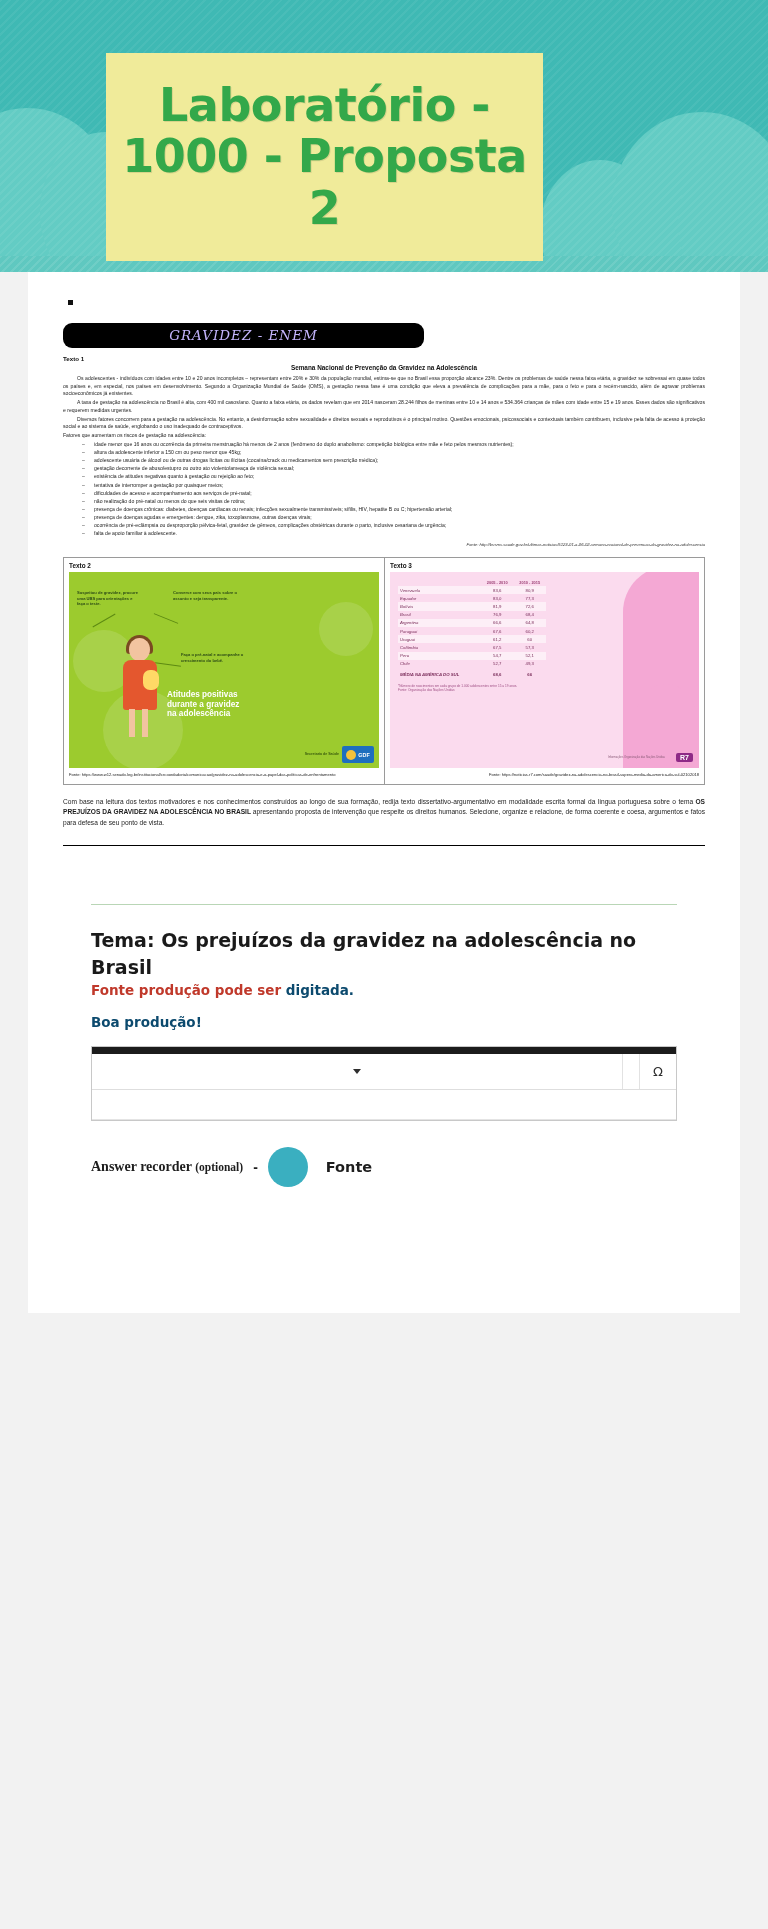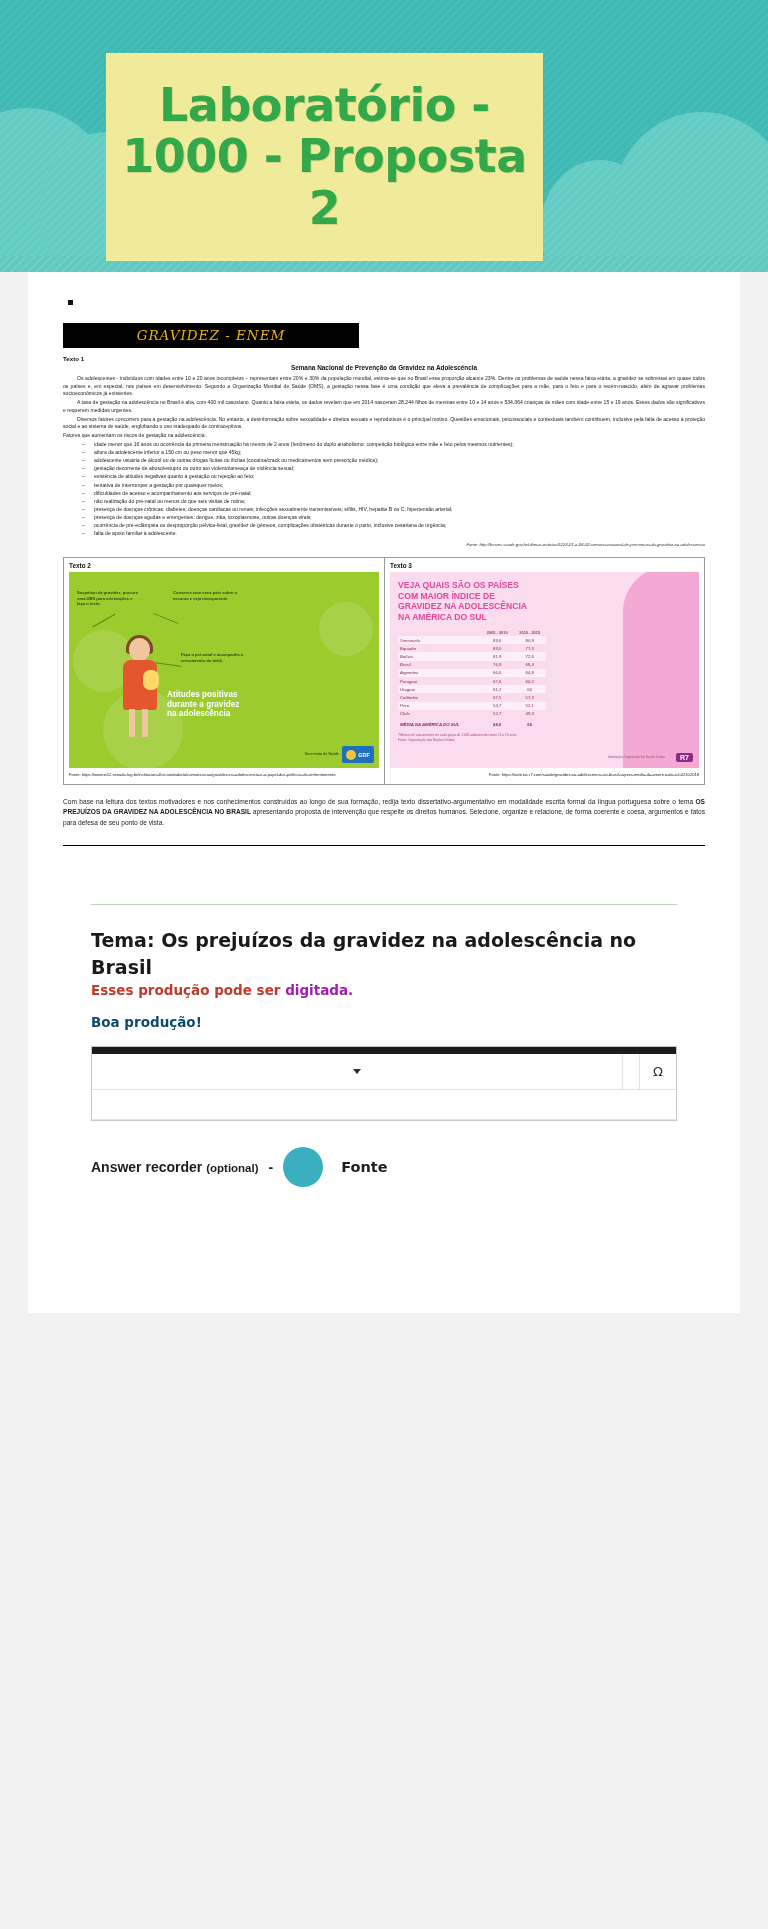--- a/index.html
+++ b/index.html
@@ -100,29 +100,30 @@
     padding-top: 20px;
     color: #1a1a1a;
   }
   .scan-bullet {
     width: 5px; height: 5px;
     background: #111;
     margin: 8px 0 18px 8px;
   }
   .scan-banner {
     background: #000;
-    color: #eab308;
+    color: #c4b5fd;
     text-align: center;
     font-family: "DejaVu Serif", serif;
     font-style: italic;
     font-size: 13.5px;
     letter-spacing: 1px;
     padding: 4px 0 5px 0;
-    width: 296px;
+    width: 361px;
     margin-left: 3px;
+    border-radius: 9px;
   }
   .scan-label {
     font-size: 6.2px;
     font-weight: 700;
     margin: 7px 0 2px 3px;
     color: #111;
   }
   .scan-subtitle {
     font-size: 6.4px;
     font-weight: 700;
@@ -412,21 +413,21 @@
     color: #1a1a1a;
   }
   .assign-line {
     font-family: "DejaVu Sans", sans-serif;
     font-size: 13.5px;
     font-weight: 700;
     line-height: 1.45;
     margin-bottom: 13px;
   }
   .ln-red   { color: #c0392b; }
-  .ln-amber { color: #a21caf; }
+  .ln-amber { color: #0c4a6e; }
   .ln-blue  { color: #0c4a6e; }
 
   
   .editor {
     width: 586px;
     margin: 12px auto 0 auto;
     border: 1px solid #c8c8c8;
     background: #fff;
   }
   .editor-topbar {
@@ -478,21 +479,21 @@
 
   
   .recorder {
     width: 586px;
     margin: 26px auto 0 auto;
     display: flex;
     align-items: center;
     gap: 10px;
   }
   .rec-label {
-    font-family: Liberation Sans, sans-serif;
+    font-family: Liberation Serif, serif;
     font-size: 14px;
     font-weight: 700;
     color: #1e1e1e;
   }
   .rec-label .opt {
     font-size: 11.5px;
     font-weight: 700;
   }
   .rec-dash { font-size: 14px; color: #1e1e1e; font-weight: 700; }
   .rec-knob {
@@ -598,21 +599,20 @@
               </div>
             </div>
           </div>
           <div class="panel-source">Fonte: https://www.w12.senado.leg.br/institucional/crcoordadoria/comunicacao/gravidez-na-adolescencia-e-o-papel-das-politicas-de-enfrentamento</div>
         </div>
 
         <div class="panel">
           <div class="panel-label">Texto 3</div>
           <div class="info3">
             <div class="silhouette"></div>
-            <h4>VEJA QUAIS SÃO OS PAÍSES COM MAIOR ÍNDICE DE GRAVIDEZ NA ADOLESCÊNCIA NA AMÉRICA DO SUL</h4>
             <table>
               <thead>
                 <tr>
                   <th class="cname"></th>
                   <th>2005 - 2010</th>
                   <th>2010 - 2015</th>
                 </tr>
               </thead>
               <tbody>
                 <tr>
@@ -682,21 +682,21 @@
       </div>
 
       <p class="scan-task"><span>Com base na leitura dos textos motivadores e nos conhecimentos construídos ao longo de sua formação, redija texto dissertativo-argumentativo em modalidade escrita formal da língua portuguesa sobre o tema </span><b>OS PREJUÍZOS DA GRAVIDEZ NA ADOLESCÊNCIA NO BRASIL</b><span> apresentando proposta de intervenção que respeite os direitos humanos. Selecione, organize e relacione, de forma coerente e coesa, argumentos e fatos para defesa de seu ponto de vista.</span></p>
 
       <hr class="scan-rule">
     </section>
 
     <section class="assignment">
       <hr class="assign-rule">
       <h2 class="assign-title">Tema: Os prejuízos da gravidez na adolescência no Brasil</h2>
-      <div class="assign-line ln-red"><span>Esses produção pode ser </span><span class="ln-amber">digitada.</span></div>
+      <div class="assign-line ln-red"><span>Fonte produção pode ser </span><span class="ln-amber">digitada.</span></div>
       <div class="assign-line ln-blue">Boa produção!</div>
     </section>
 
     <section class="editor">
       <div class="editor-topbar"></div>
       <div class="editor-toolbar">
         <div class="tb-group grow">
           <span class="tb-btn">
               <span class="caret"></span>
             </span>

